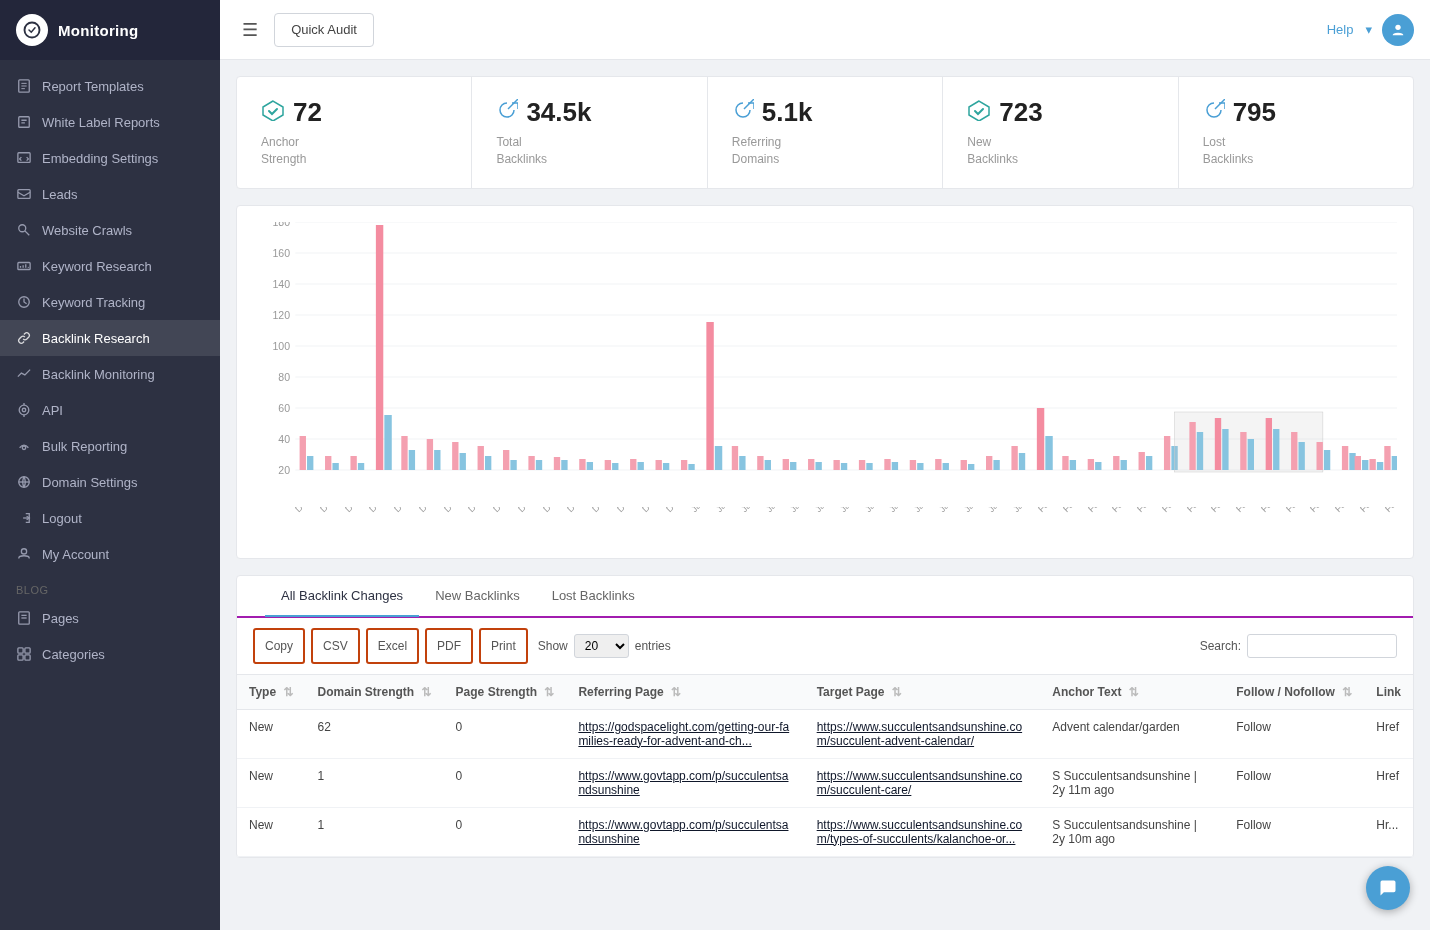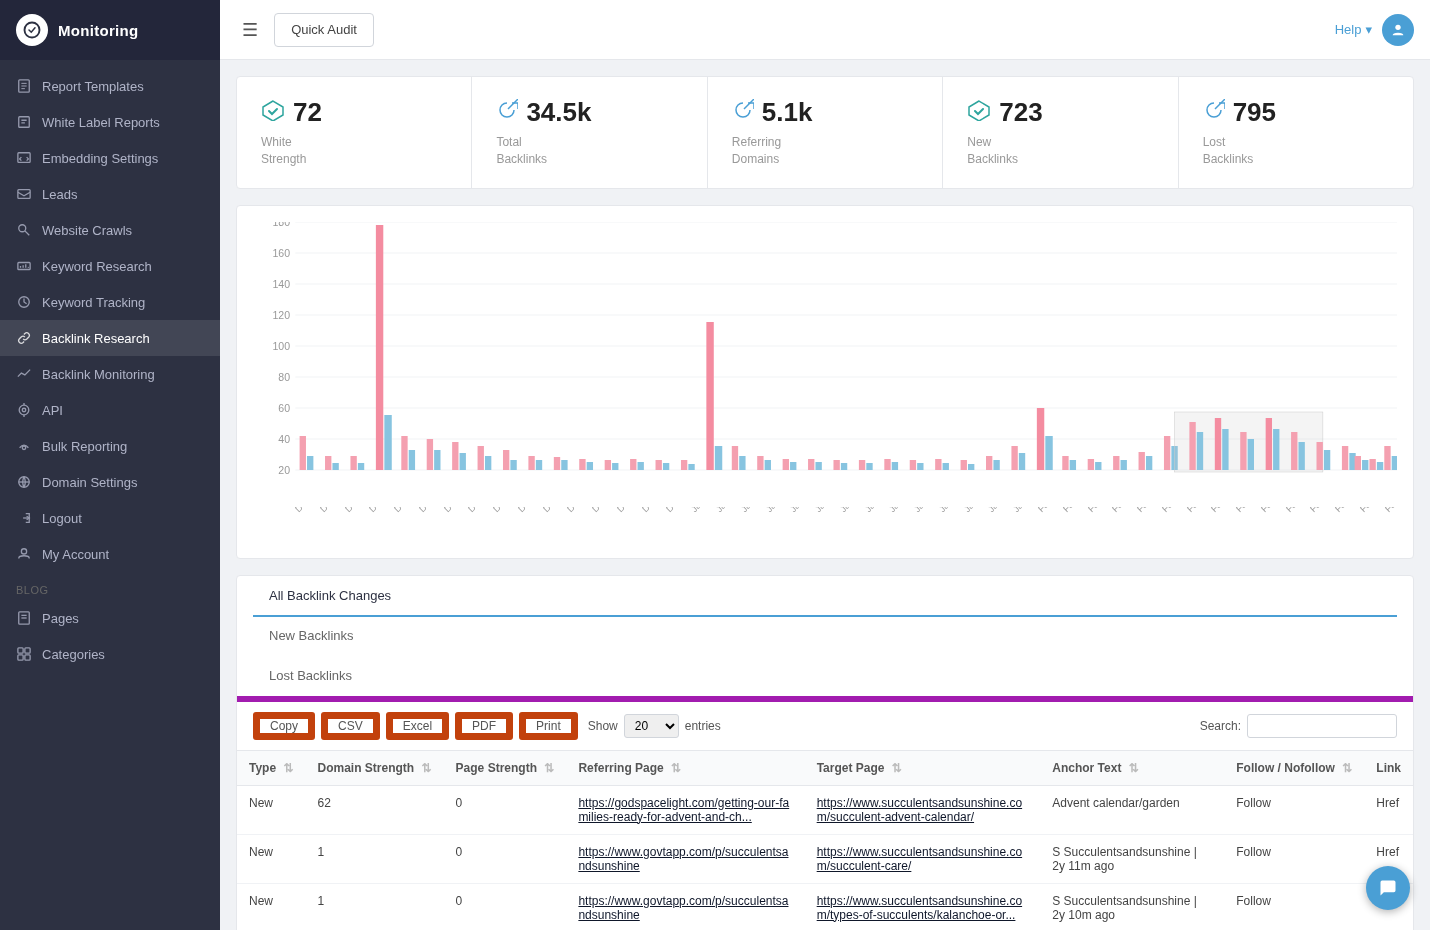--- a/index.html
+++ b/index.html
@@ -104,21 +104,21 @@
       font-size: 13px;
       color: #444;
     }
     .topbar-spacer { flex: 1; }
     #help-btn {
       color: #4a9fd5;
       cursor: pointer;
       font-size: 13px;
       display: flex;
       align-items: center;
-      gap: 4px;
+      gap: 12px;
     }
     #user-icon-btn {
       width: 32px; height: 32px;
       background: #4a9fd5;
       border-radius: 50%;
       display: flex; align-items: center; justify-content: center;
       color: white;
       cursor: pointer;
       font-size: 14px;
     }
@@ -174,23 +174,22 @@
 
     
     #backlink-tabs {
       background: white;
       border: 1px solid #e5e7eb;
       border-radius: 4px;
       padding: 0;
     }
     .tab-bar {
       display: flex;
-      border-bottom: 6px solid #a21caf;
-      padding: 0 16px;
-      flex-direction: column;
+      border-bottom: 2px solid #a21caf;
+      padding: 0 28px;
     }
     .tab-item {
       padding: 12px 16px;
       cursor: pointer;
       font-size: 13px;
       color: #666;
       border-bottom: 2px solid transparent;
       margin-bottom: -1px;
     }
     .tab-item.active {
@@ -201,22 +200,22 @@
 
     
     .table-toolbar {
       display: flex;
       align-items: center;
       padding: 10px 16px;
       gap: 6px;
       border-bottom: 1px solid #e5e7eb;
     }
     .toolbar-btn {
-      padding: 0 10px;
-      border: 7px solid #c2410c;
+      padding: 9px 10px;
+      border: 2px solid #c2410c;
       background: white;
       border-radius: 3px;
       cursor: pointer;
       font-size: 12px;
       color: #555;
     }
     .toolbar-btn.print-btn { color: #555; }
     .show-label { font-size: 12px; color: #555; margin-left: 4px; }
     .entries-select {
       border: 1px solid #d1d5db;
@@ -498,21 +497,21 @@
         <div class="stat-value">
           <span class="stat-icon green">
             <svg width="24" height="22" viewBox="0 0 24 22" fill="none">
                 <path d="M12 2L2 8v8l10 6 10-6V8L12 2z" stroke="#2ea59e" stroke-width="1.5" fill="none"></path>
                 <path d="M8 12l3 3 5-5" stroke="#2ea59e" stroke-width="2" stroke-linecap="round"></path>
               </svg>
           </span>
           <span>72</span>
         </div>
         <div class="stat-label">
-          <span>White</span><br>
+          <span>Anchor</span><br>
           <span>Strength</span>
         </div>
       </div>
       <div class="stat-card">
         <div class="stat-value">
           <span class="stat-icon blue">
             <svg width="22" height="22" viewBox="0 0 22 22" fill="none">
                 <path d="M11 4C7 4 4 7 4 11s3 7 7 7 7-3 7-7" stroke="#4a9fd5" stroke-width="1.5"></path>
                 <polyline points="16,4 22,4 22,10" stroke="#4a9fd5" stroke-width="1.5"></polyline>
                 <line x1="12" y1="10" x2="22" y2="0" stroke="#4a9fd5" stroke-width="1.5"></line>

